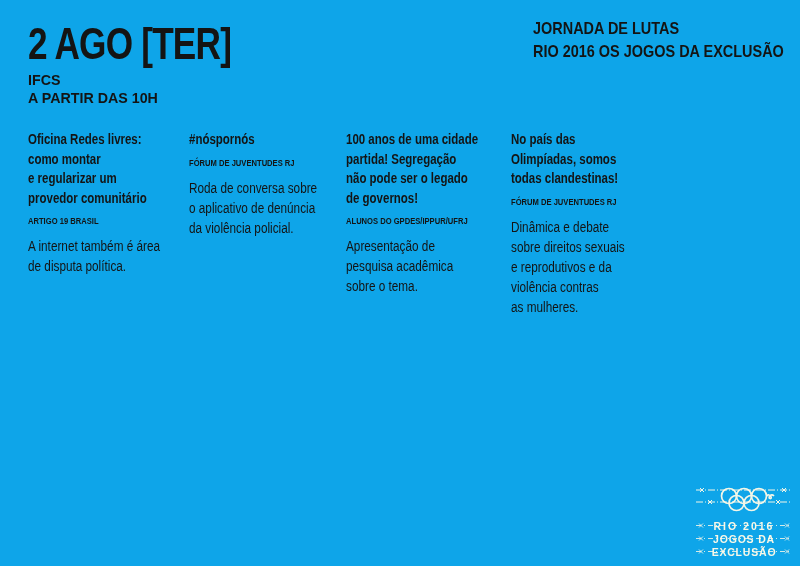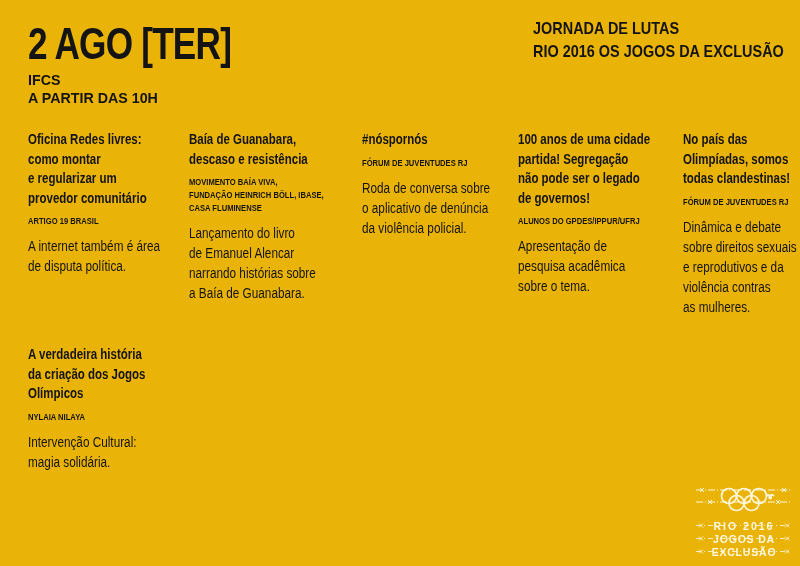--- a/index.html
+++ b/index.html
@@ -1,20 +1,20 @@
 <!DOCTYPE html>
 <html><head>
 <meta charset="utf-8">
 <style>
   html, body { margin: 0; padding: 0; }
   .poster {
     position: relative;
     width: 800px;
     height: 566px;
-    background: #eab308;
+    background: #0ea5e9;
     color: #141414;
     font-family: "Liberation Sans", sans-serif;
     overflow: hidden;
   }
   .cond {
     margin: 0;
     white-space: pre;
     transform-origin: 0 0;
   }
   
@@ -96,31 +96,20 @@
     <article class="event">
       <h3 class="event-title cond">Oficina Redes livres:
 como montar
 e regularizar um
 provedor comunitário</h3>
       <div class="event-org cond">ARTIGO 19 BRASIL</div>
       <p class="event-desc cond">A internet também é área
 de disputa política.</p>
     </article>
 
-    <article class="event">
-      <h3 class="event-title cond">Baía de Guanabara,
-descaso e resistência</h3>
-      <div class="event-org cond">MOVIMENTO BAÍA VIVA,
-FUNDAÇÃO HEINRICH BÖLL, IBASE,
-CASA FLUMINENSE</div>
-      <p class="event-desc cond">Lançamento do livro
-de Emanuel Alencar
-narrando histórias sobre
-a Baía de Guanabara.</p>
-    </article>
 
     <article class="event">
       <h3 class="event-title cond">#nóspornós</h3>
       <div class="event-org cond">FÓRUM DE JUVENTUDES RJ</div>
       <p class="event-desc cond">Roda de conversa sobre
 o aplicativo de denúncia
 da violência policial.</p>
     </article>
 
 
@@ -140,28 +129,20 @@
 Olimpíadas, somos
 todas clandestinas!</h3>
       <div class="event-org cond">FÓRUM DE JUVENTUDES RJ</div>
       <p class="event-desc cond">Dinâmica e debate
 sobre direitos sexuais
 e reprodutivos e da
 violência contras
 as mulheres.</p>
     </article>
 
-    <article class="event">
-      <h3 class="event-title cond">A verdadeira história
-da criação dos Jogos
-Olímpicos</h3>
-      <div class="event-org cond">NYLAIA NILAYA</div>
-      <p class="event-desc cond">Intervenção Cultural:
-magia solidária.</p>
-    </article>
 
   </div>
 
   <div class="logo">
     <svg width="96" height="82" viewBox="0 0 96 82">
 
       <g stroke="#fffbe8" stroke-width="1" fill="none" opacity="0.95">
         <line x1="0" y1="11" x2="96" y2="11" stroke-dasharray="7 2 1 2"></line>
         <line x1="0" y1="23" x2="96" y2="23" stroke-dasharray="7 2 1 2"></line>
         <path d="M4 9 L8 13 M4 13 L8 9"></path>

